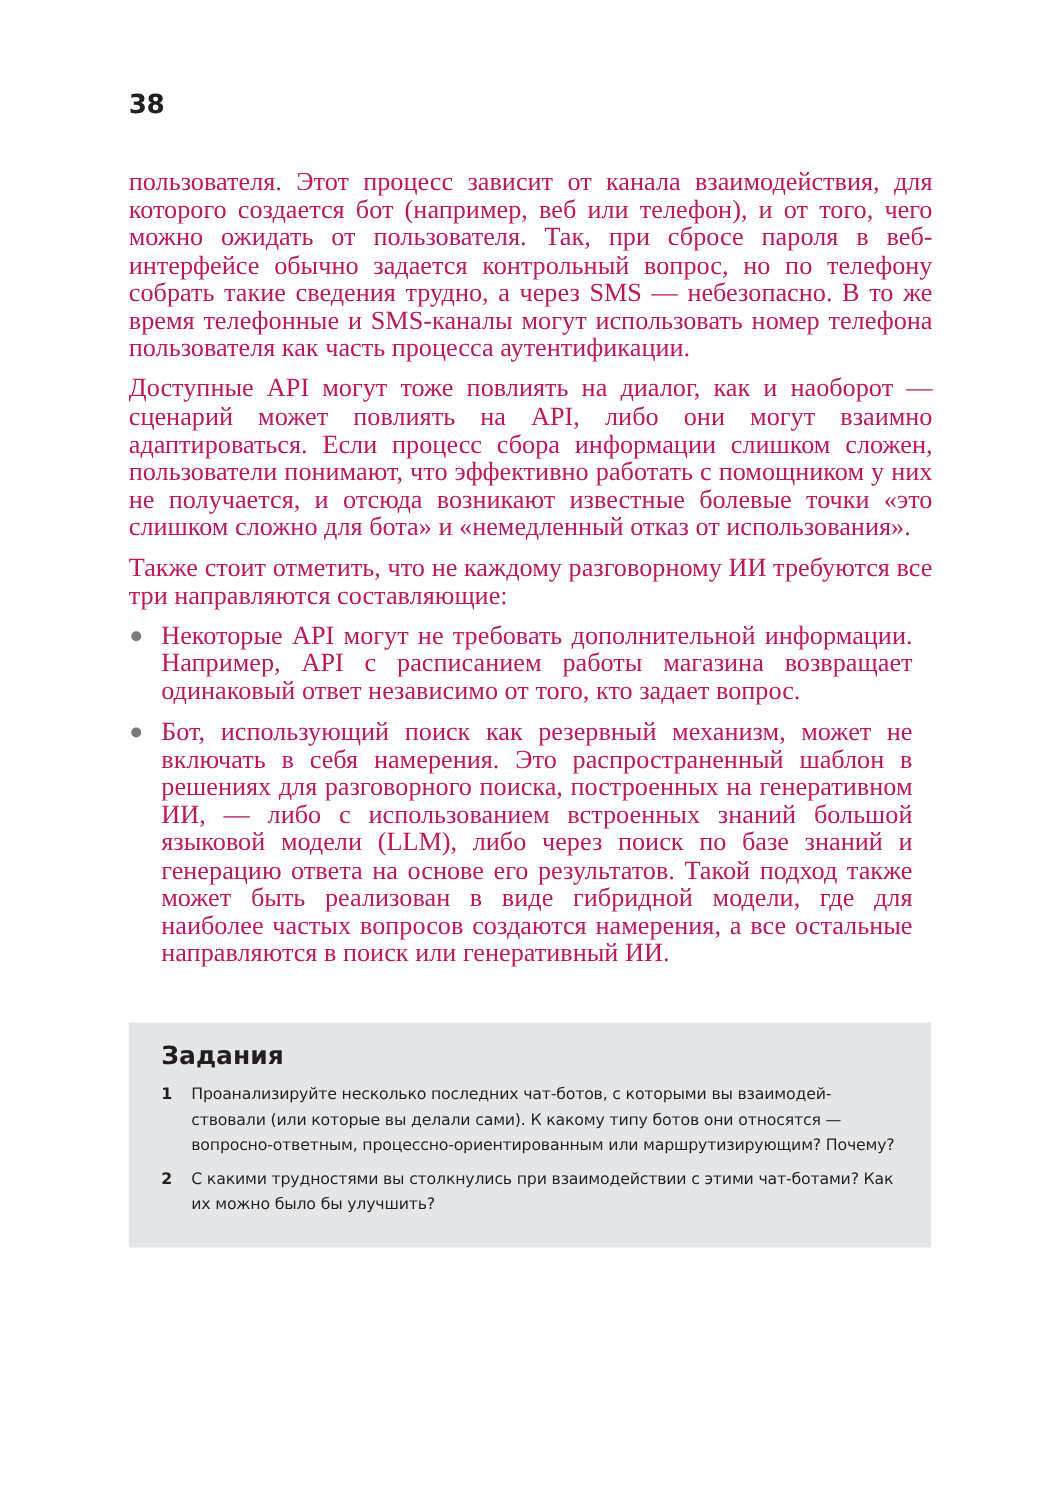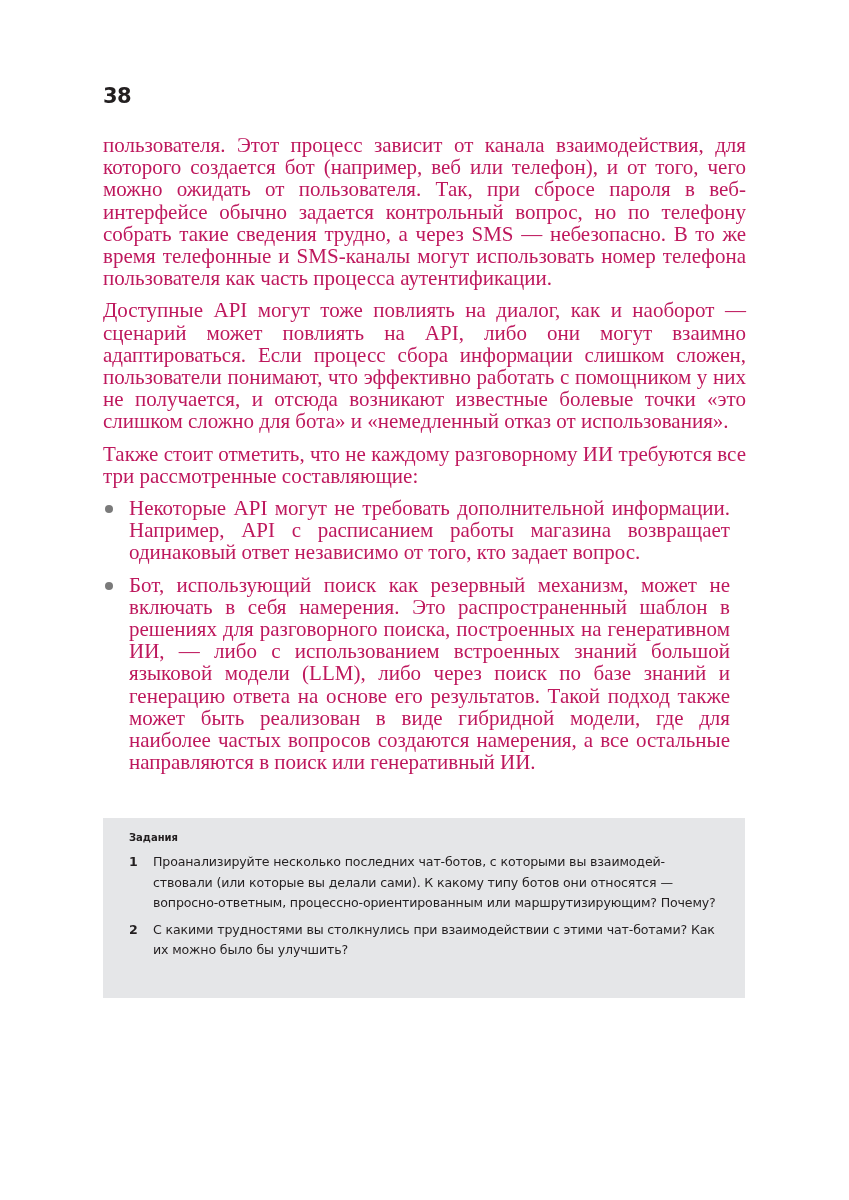--- a/index.html
+++ b/index.html
@@ -1,44 +1,44 @@
 <!DOCTYPE html>
 <html><head>
 <meta charset="utf-8">
 <style>
   html, body { margin: 0; padding: 0; background: #ffffff; }
   body { width: 849px; height: 1200px; position: relative; overflow: hidden; color: #231f20; }
   .page { position: absolute; left: 103px; top: 0; width: 643px; }
-  .running-head { position: absolute; top: 84px; left: 0; display: flex; align-items: baseline; font-family: "DejaVu Sans", sans-serif; }
+  .running-head { position: absolute; top: 71px; left: 0; display: flex; align-items: baseline; font-family: "DejaVu Sans", sans-serif; }
   .page-num { font-size: 21px; font-weight: bold; letter-spacing: -0.5px; width: 57px; }
   .chapter { font-size: 13.5px; color: #333; }
   .chapter b { font-weight: bold; color: #555; }
   .body { position: absolute; top: 134px; left: 0; width: 643px; font-family: "Liberation Serif", serif; font-size: 21px; line-height: 22.2px; text-align: justify; color: #be185d; }
   .body p { margin: 0 0 10px 0; hyphens: manual; }
   .bullets { margin: 0 16px 10px 0; padding: 0; list-style: none; }
   .bullets li { position: relative; padding-left: 26px; margin-bottom: 10px; }
   .bullets li::before { content: ""; position: absolute; left: 2px; top: 8px; width: 8px; height: 8px; border-radius: 50%; background: #7a7a7a; }
   .tasks { position: absolute; left: 103px; top: 818px; width: 642px; height: 180px; background: #e5e6e8; font-family: "DejaVu Sans", sans-serif; box-sizing: border-box; padding: 14px 26px 0 26px; }
-  .tasks-title { font-size: 10px; font-weight: bold; margin: 0 0 9px 0; color: #231f20; }
+  .tasks-title { font-size: 20px; font-weight: bold; margin: 0 0 9px 0; color: #231f20; }
   .task { display: flex; font-size: 12.6px; line-height: 20.5px; color: #231f20; margin-bottom: 6px; }
   .task-num { width: 24px; font-weight: bold; flex: none; }
   .task-text { flex: 1; letter-spacing: -0.15px; }
 </style>
 </head>
 <body>
 
 <div class="page">
   <div class="running-head">
     <span class="page-num">38</span>
   </div>
 
   <div class="body">
     <p>пользователя. Этот процесс зависит от канала взаимодействия, для которого создается бот (например, веб или телефон), и от того, чего можно ожидать от пользователя. Так, при сбросе пароля в веб-интерфейсе обычно задается кон­трольный вопрос, но по телефону собрать такие сведения трудно, а через SMS — небезопасно. В то же время телефонные и SMS-каналы могут использовать номер телефона пользователя как часть процесса аутентификации.</p>
     <p>Доступные API могут тоже повлиять на диалог, как и наоборот — сценарий может повлиять на API, либо они могут взаимно адаптироваться. Если процесс сбора информации слишком сложен, пользователи понимают, что эффективно работать с помощником у них не получается, и отсюда возникают известные болевые точки «это слишком сложно для бота» и «немедленный отказ от ис­пользования».</p>
-    <p>Также стоит отметить, что не каждому разговорному ИИ требуются все три рассмотренные составляющие:</p>
+    <p>Также стоит отметить, что не каждому разговорному ИИ требуются все три направляются составляющие:</p>
     <ul class="bullets">
       <li>Некоторые API могут не требовать дополнительной информации. Например, API с расписанием работы магазина возвращает одинаковый ответ незави­симо от того, кто задает вопрос.</li>
       <li>Бот, использующий поиск как резервный механизм, может не включать в себя намерения. Это распространенный шаблон в решениях для разговорного поиска, построенных на генеративном ИИ, — либо с использованием встро­енных знаний большой языковой модели (LLM), либо через поиск по базе знаний и генерацию ответа на основе его результатов. Такой подход также может быть реализован в виде гибридной модели, где для наиболее частых вопросов создаются намерения, а все остальные направляются в поиск или генеративный ИИ.</li>
     </ul>
   </div>
 </div>
 
 <div class="tasks">
   <div class="tasks-title">Задания</div>
   <div class="task">

